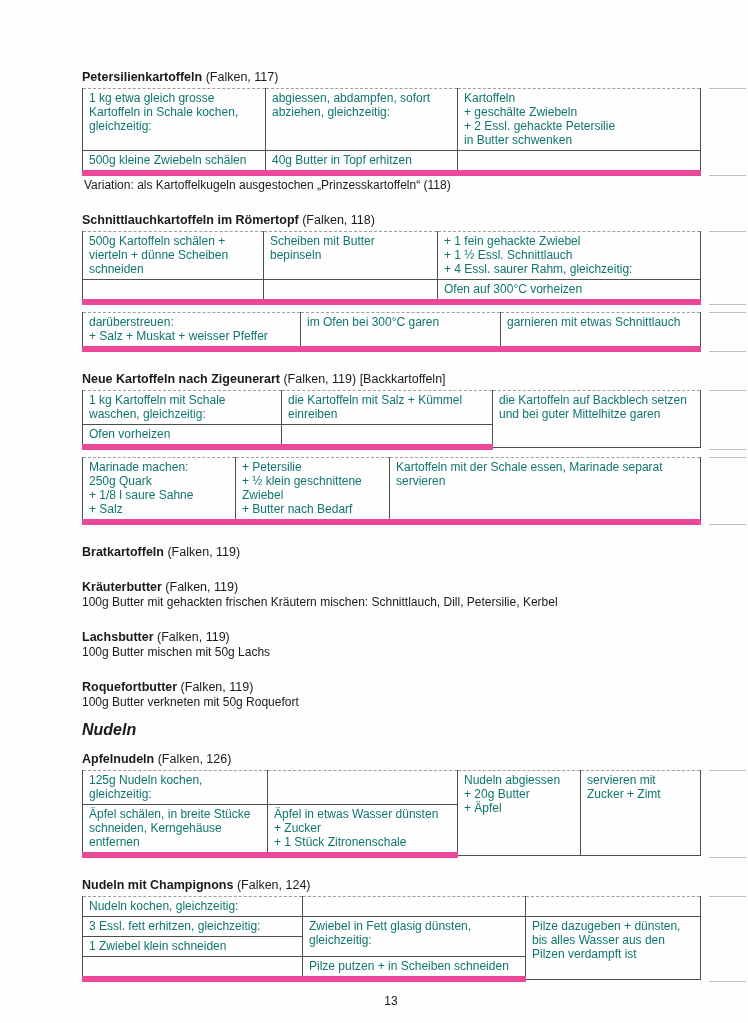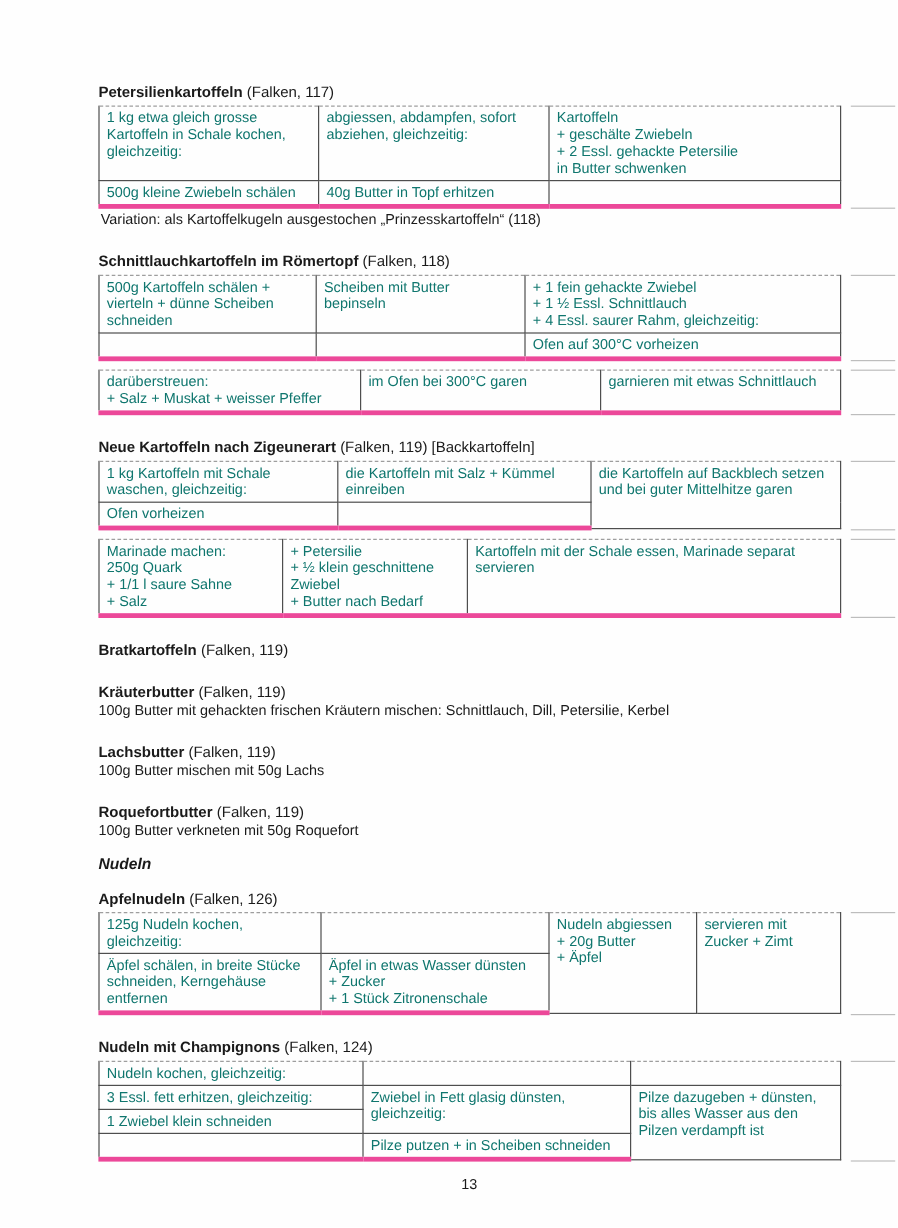--- a/index.html
+++ b/index.html
@@ -24,29 +24,29 @@
   .tblwrap::before { top:0; }
   .tblwrap::after { bottom:0; }
 
   table.t { border-collapse:collapse; table-layout:fixed; width:618px; }
   table.t td {
     border:1px solid #4e4e4e; vertical-align:top; overflow:hidden;
     padding:2px 6px 3px; font-size:12px; line-height:14px;
     white-space:pre-line; color:#0f766e;
   }
   table.t tr:first-child > td { border-top:1px dashed #9e9e9e; }
-  table.t tr:last-child  > td { border-bottom:4px solid #ec4899; }
+  table.t tr:last-child  > td { border-bottom:6px solid #ec4899; }
 
   .note { margin-top:2px; margin-left:2px; font-size:12px; line-height:15px; }
 
   .butter { }
   .btitle { font-size:12.5px; line-height:15px; }
   .btext  { font-size:12px;  line-height:15px; }
 
-  .chapter { font-style:italic; font-weight:bold; font-size:13px; line-height:16px; }
+  .chapter { font-style:italic; font-weight:bold; font-size:16px; line-height:16px; }
 
   .pagenum { margin-top:12px; text-align:center; font-size:12px; line-height:15px; }
 
   .mt7{margin-top:7px}.mt8{margin-top:20px}.mt12{margin-top:12px}.mt14{margin-top:14px}
 </style>
 </head>
 <body>
 
 <div class="page">
   <div class="content">
@@ -163,21 +163,21 @@
       <table class="t">
         <colgroup>
             <col style="width:153px">
             <col style="width:154px">
             <col style="width:311px">
           </colgroup>
         <tbody>
             <tr>
           <td>Marinade machen:
 250g Quark
-+ 1/1 l saure Sahne
++ 1/8 l saure Sahne
 + Salz</td>
           <td>+ Petersilie
 + ½ klein geschnittene
 Zwiebel
 + Butter nach Bedarf</td>
           <td>Kartoffeln mit der Schale essen, Marinade separat
 servieren</td>
         </tr>
       </tbody>
         </table>

